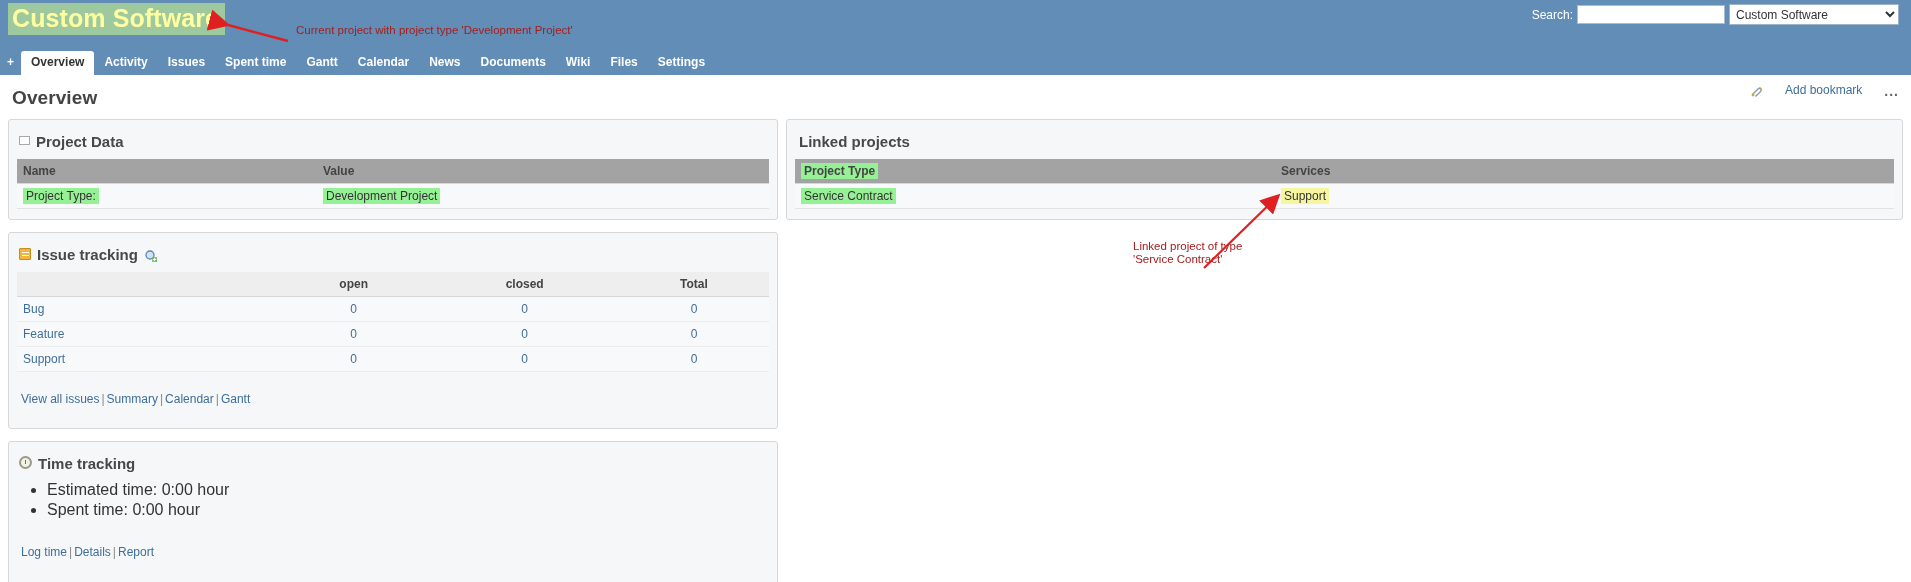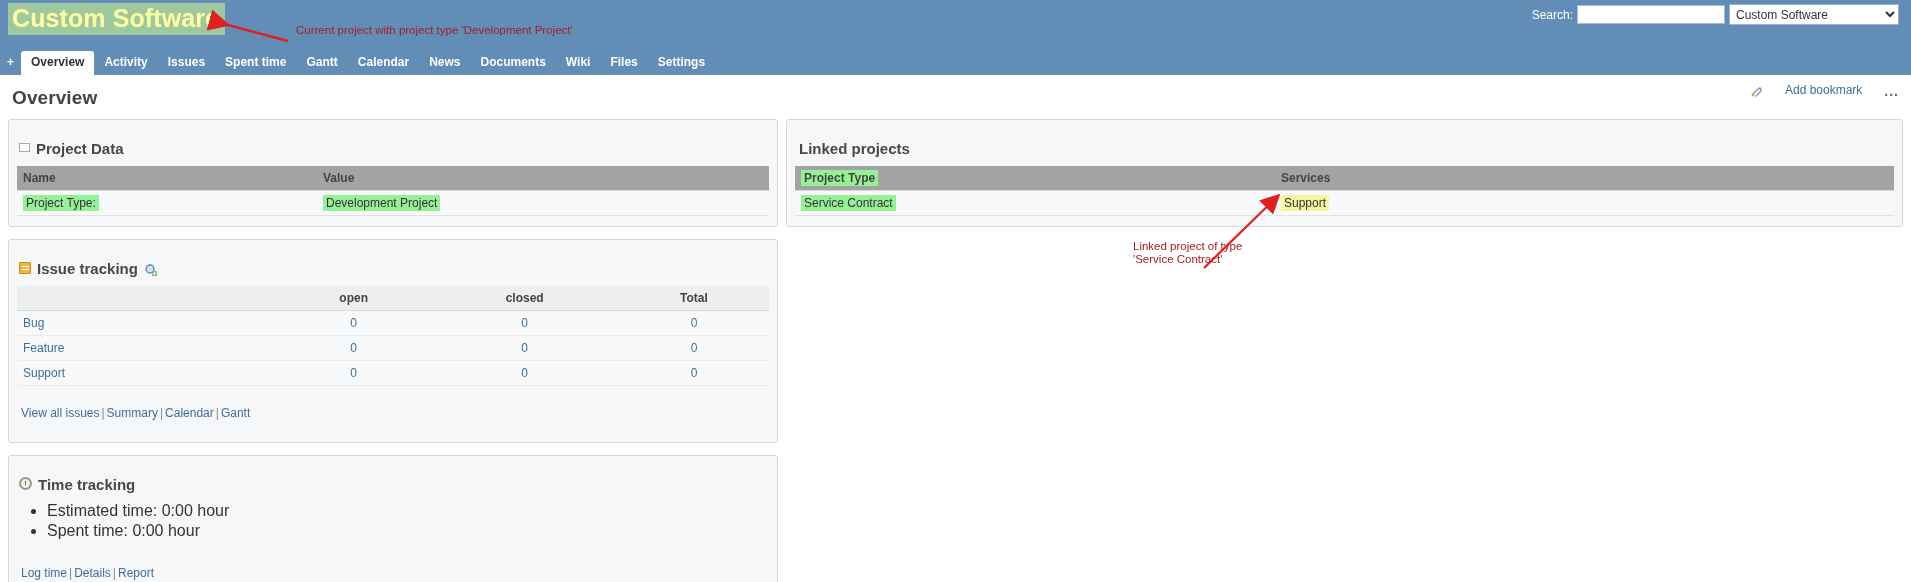--- a/index.html
+++ b/index.html
@@ -109,21 +109,21 @@
   .col-right { position:absolute; left:786px; top:0; width:1117px; }
 
   .box {
     background:#f6f7f8;
     border:1px solid #d7d7d7;
     border-radius:3px;
     margin-bottom:12px;
     padding:8px 8px 10px 8px;
   }
   .box h3 {
-    margin:12px 0 9px 0;
+    margin:5px 0 9px 0;
     font-size:15px; font-weight:bold; color:#484848;
     display:flex; align-items:center; gap:6px;
     padding-left:2px;
   }
   .box h3.plain { padding-left:4px; }
 
   table.list {
     width:100%; border-collapse:collapse; font-size:12px;
   }
   table.list thead th {

